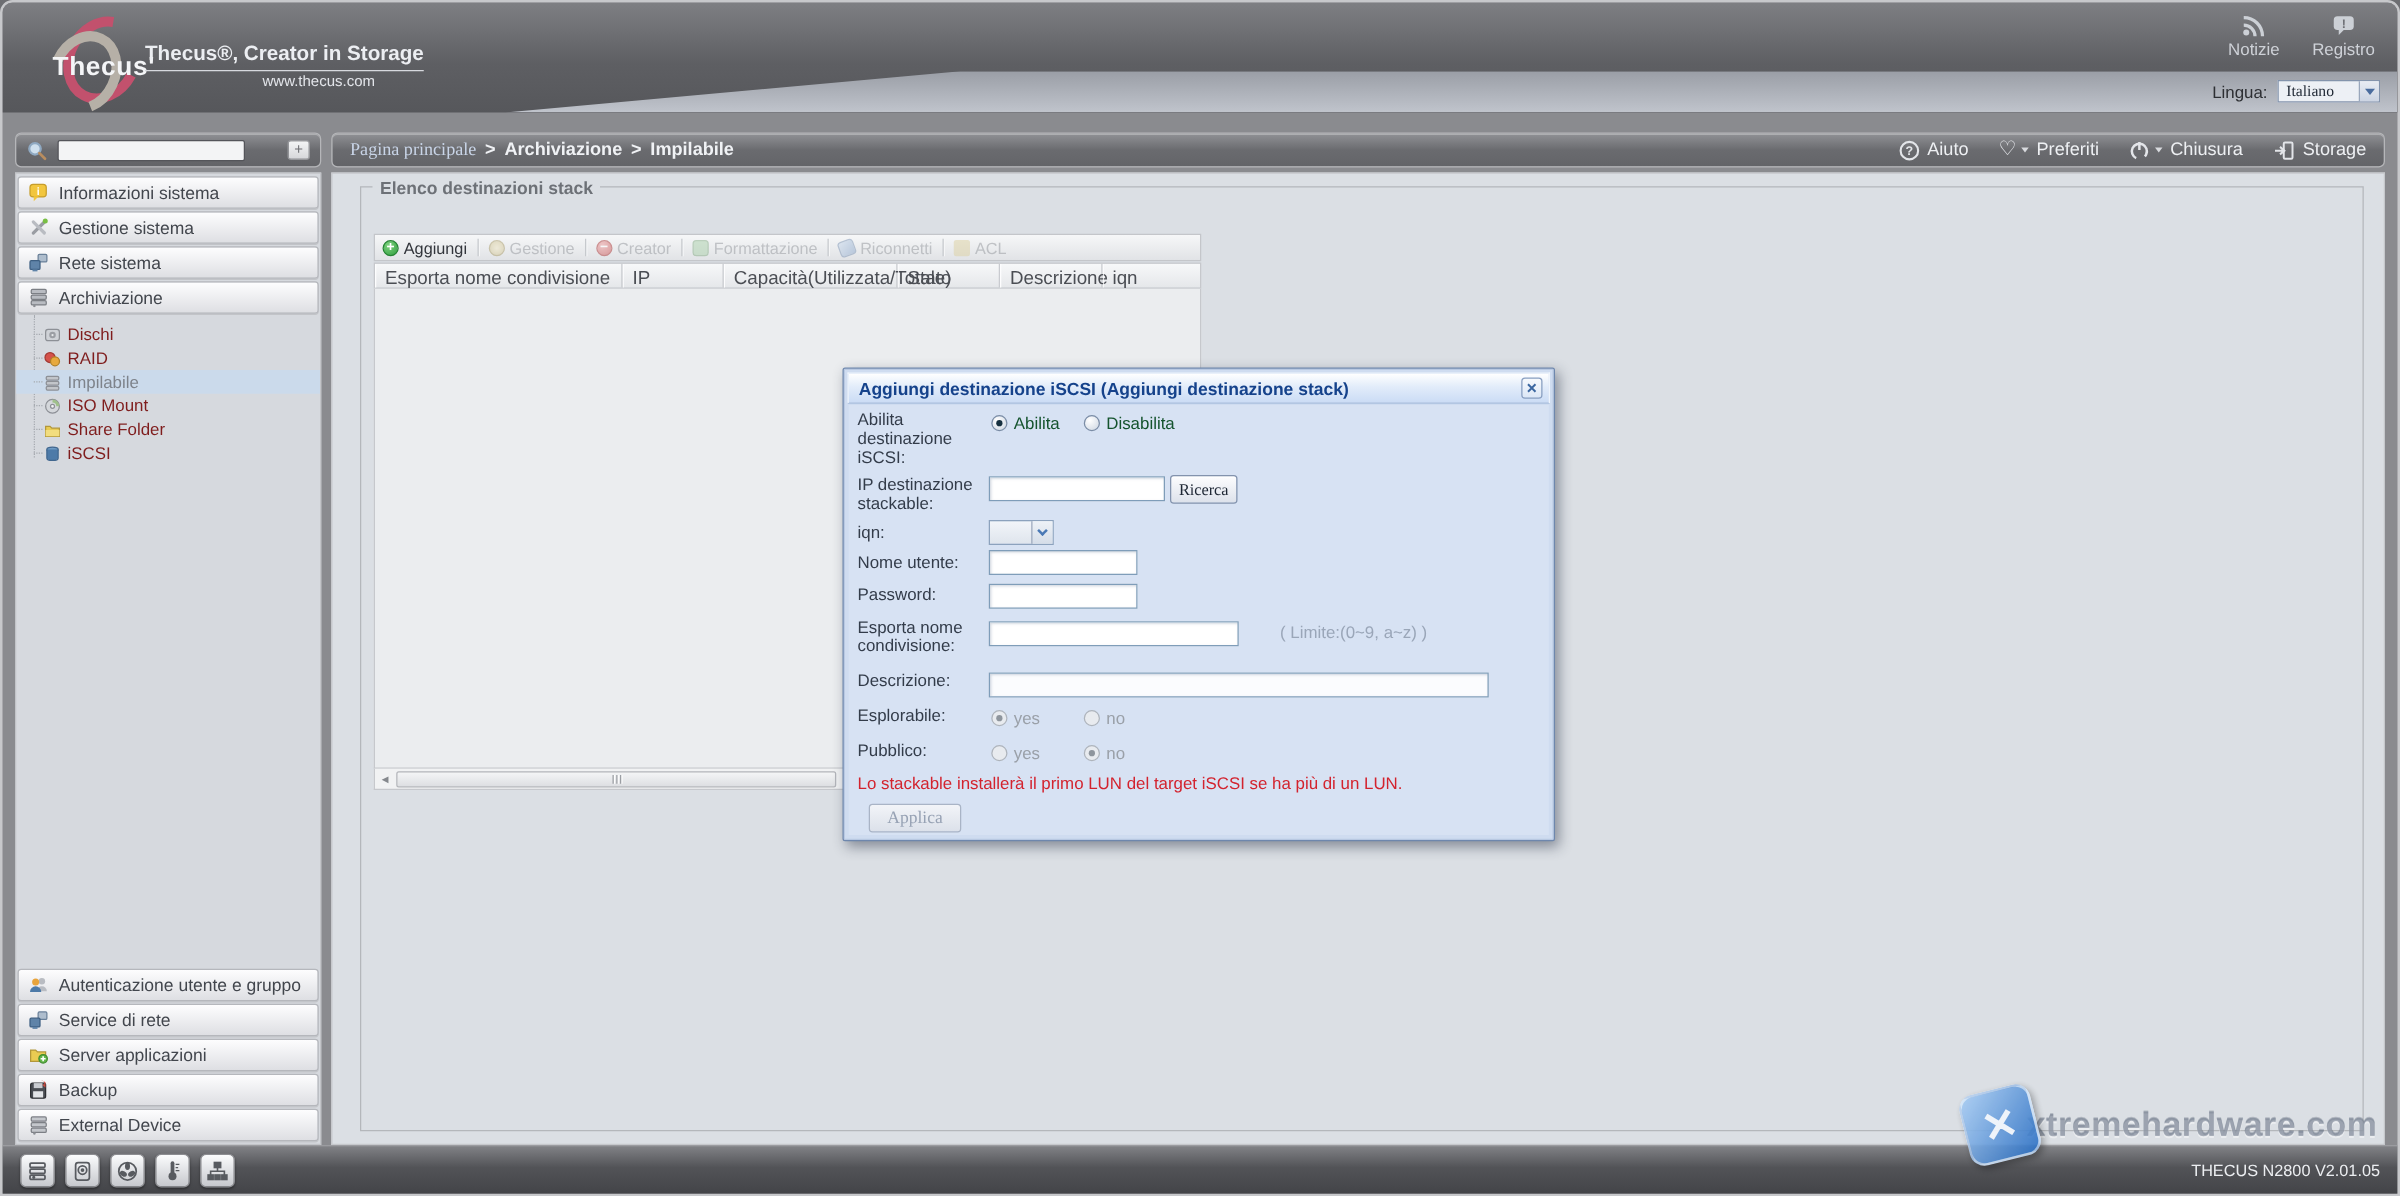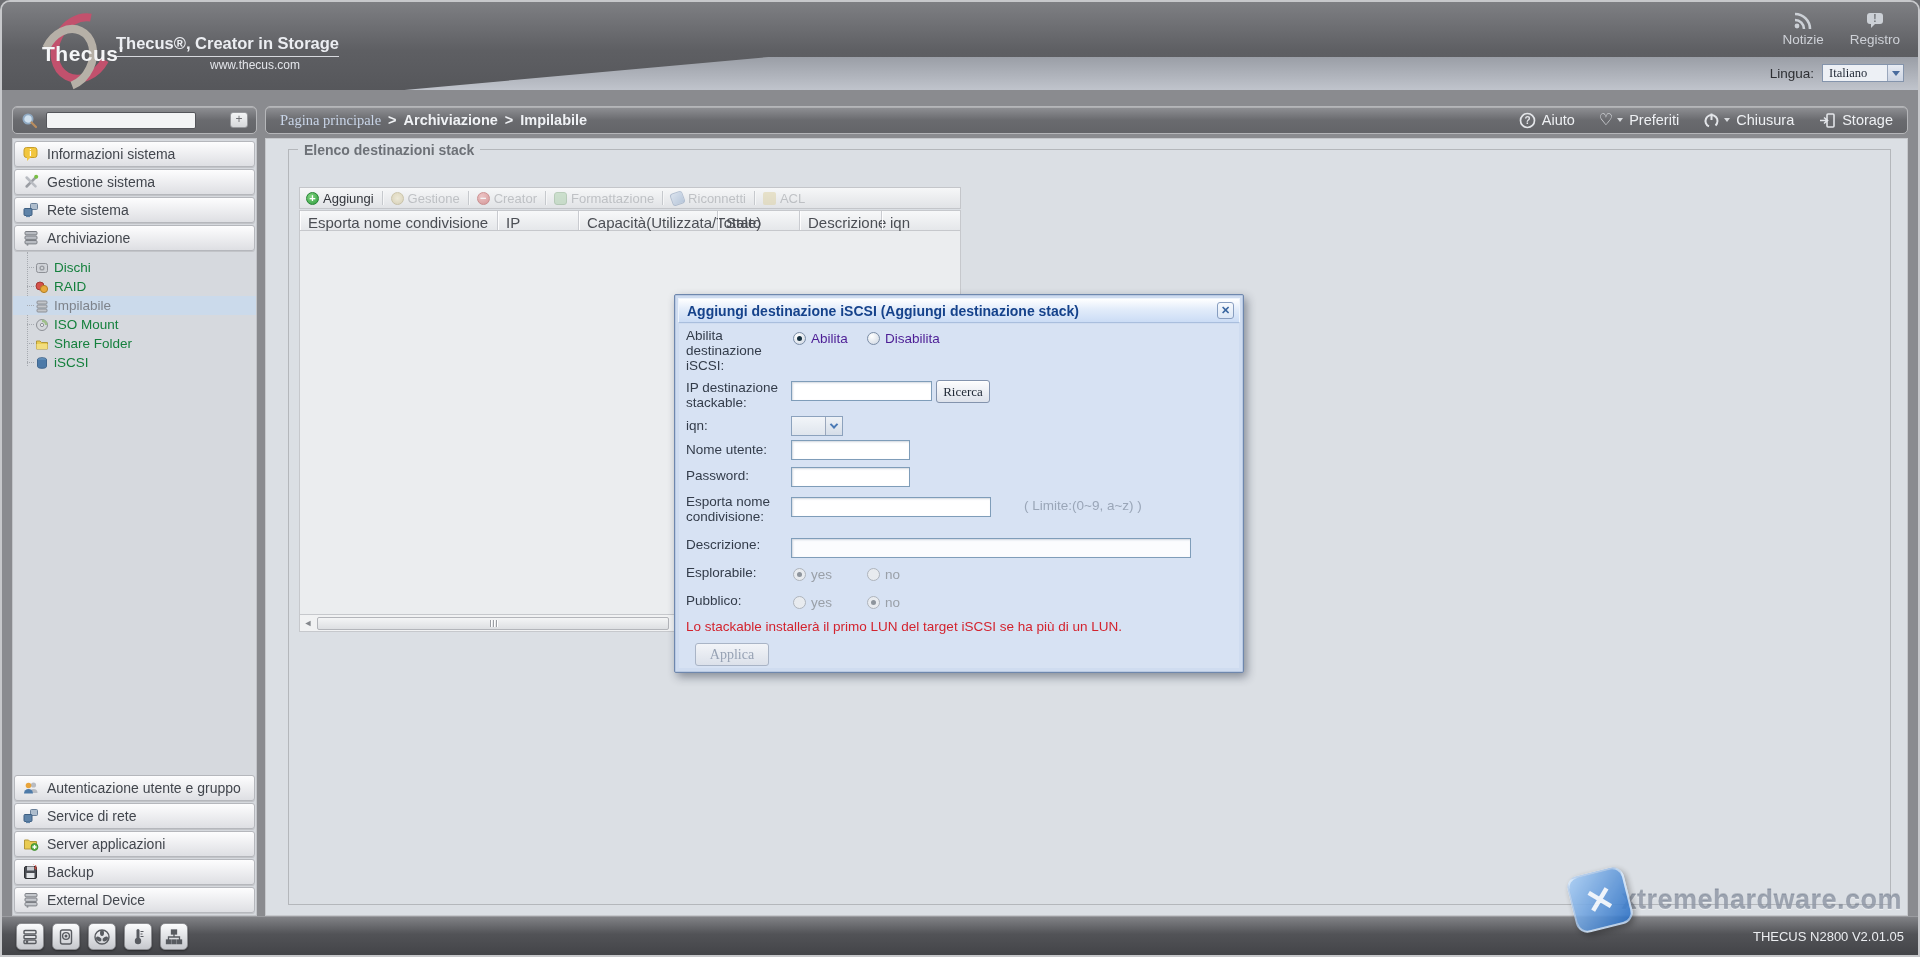--- a/index.html
+++ b/index.html
@@ -49,21 +49,21 @@
 
   
   .sidebar { position:absolute; left:10px; top:136px; width:245px; bottom:39px; background:#d6d9de;
              border:1px solid #c2c4c8; }
   .grp { height:26px; margin:2px 1px 1px 1px; border:1px solid #b5b7bc; border-radius:3px;
          background:linear-gradient(#fdfdfe,#dedfe3); display:flex; align-items:center; gap:8px;
          padding-left:8px; color:#42464d; font-size:14px; cursor:pointer; box-shadow:0 1px 0 #c2c4c8; }
   .tree { position:relative; padding:6px 0 4px 0; }
   .tree::before { content:""; position:absolute; left:14px; top:0; bottom:10px; border-left:1px dotted #a6aab0; }
   .ti { position:relative; height:19px; display:flex; align-items:center; gap:5px; padding-left:22px;
-        color:#15803d; font-size:13.5px; cursor:pointer; }
+        color:#7f1d1d; font-size:13.5px; cursor:pointer; }
   .ti::before { content:""; position:absolute; left:14px; width:7px; border-top:1px dotted #a6aab0; }
   .ti.selected { background:#cbdaeb; color:#7e838b; }
   .side-bottom { position:absolute; left:0; right:0; bottom:1px; }
 
   
   .main { position:absolute; left:263px; top:136px; right:10px; bottom:39px; background:#dbdfe4; border:1px solid #c6c8cc;padding-left:36px; }
   .fieldset { position:absolute; left:22px; right:16px; top:10px; bottom:10px; border:1px solid #b4b7bb; }
   .legend { position:absolute; left:32px; top:3px; background:#dbdfe4; padding:0 6px; color:#6d7177;
             font-weight:bold; font-size:14px; }
   .iqnline { position:absolute; left:33px; top:27px; color:#515459; font-size:14px; }
@@ -105,21 +105,21 @@
             display:flex; align-items:center; justify-content:center; cursor:pointer; }
   .dbody { position:absolute; left:4px; right:4px; top:29px; bottom:4px; background:#d7e2f3; }
   .dlabel { position:absolute; left:7px; width:104px; color:#333c4a; font-size:13.5px; line-height:15px; }
   .din { position:absolute; border:1px solid #7f9db9; height:20px; background:#fff;
          box-shadow:inset 1px 1px 2px rgba(90,110,140,.28); font-size:13px; padding:0 3px; }
   .radio { position:absolute; width:13px; height:13px; border-radius:50%; border:1px solid #7b8da6;
            background:radial-gradient(circle at 35% 30%, #ffffff, #ccd5e1); }
   .radio.on::after { content:""; position:absolute; left:3px; top:3px; width:5px; height:5px; border-radius:50%; background:#16303f; }
   .radio.dis { border-color:#aeb4bc; background:#e8ebef; }
   .radio.dis.on::after { background:#8e959d; }
-  .ropt { position:absolute; font-size:13.5px; color:#4c1d95; }
+  .ropt { position:absolute; font-size:13.5px; color:#14532d; }
   .ropt.dis { color:#9aa0a8; }
   .ricerca { position:absolute; left:257px; top:56px; width:54px; height:23px; border:1px solid #8393ad; border-radius:3px;
              background:linear-gradient(#fdfdfe,#dde2eb); font:13px "Liberation Serif", serif; color:#1d2633;
              box-shadow:inset 0 1px 0 #fff; cursor:pointer; }
   .iqnsel { position:absolute; left:112px; top:92px; width:52px; height:20px; border:1px solid #8ca2bd; display:flex;
             background:linear-gradient(#f2f5f9,#dfe5ed); }
   .iqnsel .box { flex:1; }
   .iqnsel .arr { width:17px; border-left:1px solid #9aa7bc; background:linear-gradient(#eef2f7,#d5dde8);
                  display:flex; align-items:center; justify-content:center; }
   .chev { width:6px; height:6px; border-right:2px solid #4a79b5; border-bottom:2px solid #4a79b5; transform:rotate(45deg) translate(-1px,-1px); }

